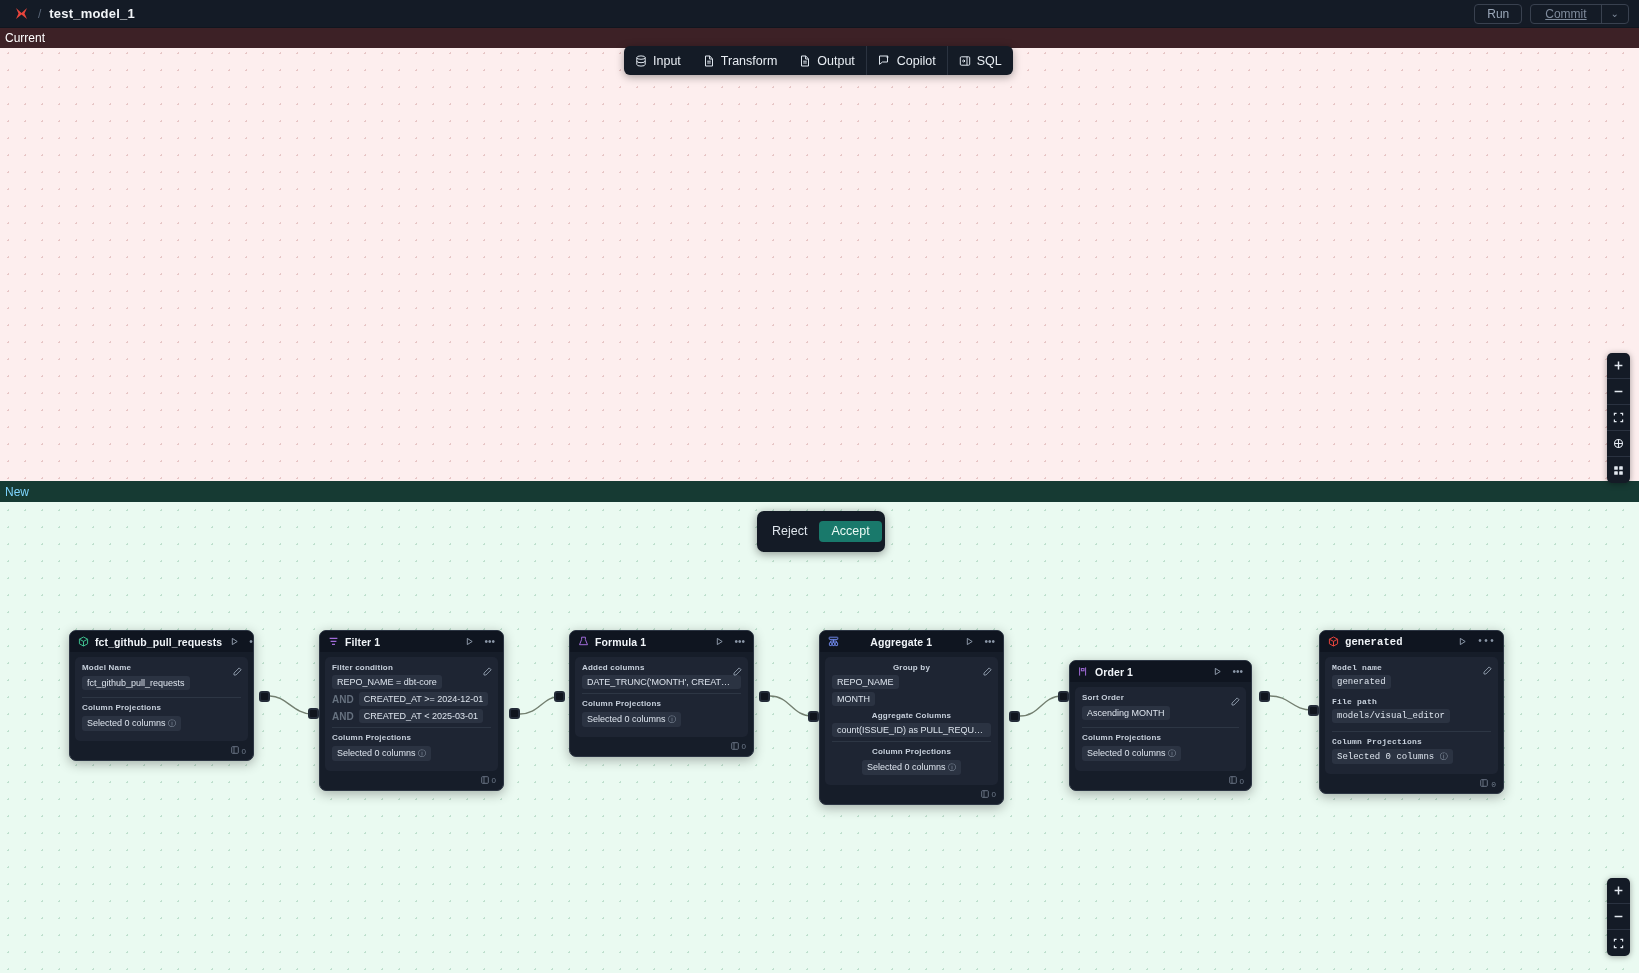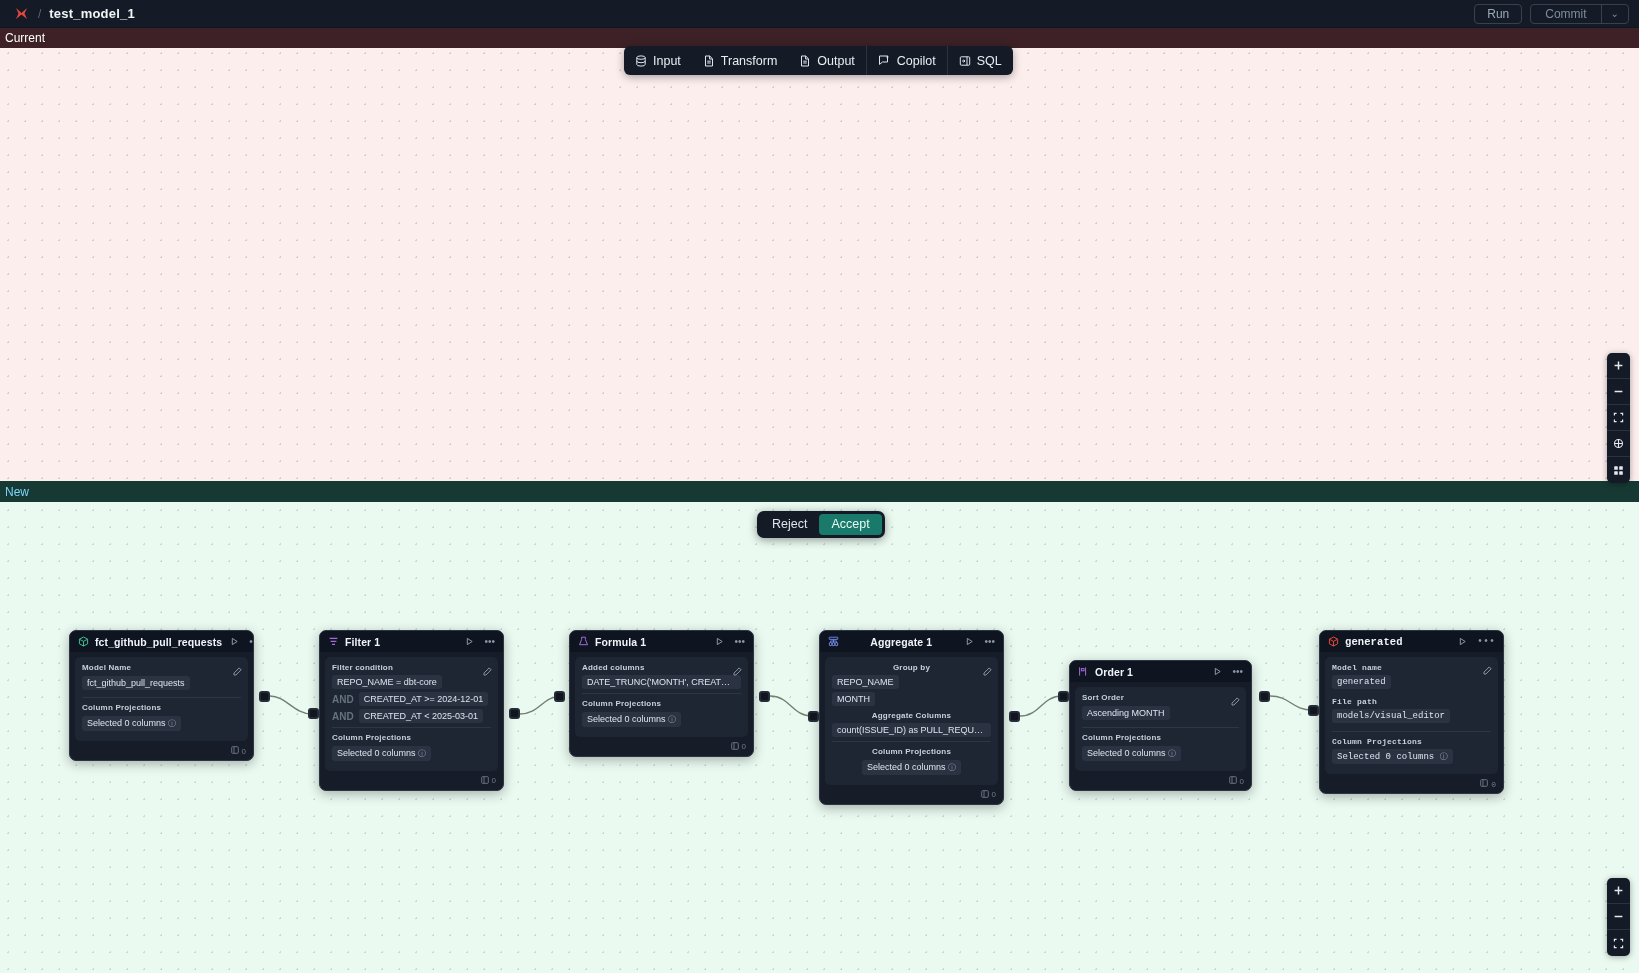--- a/index.html
+++ b/index.html
@@ -24,21 +24,21 @@
   .crumb-sep { color: #5a6678; font-size: 12px; margin: 0 8px; }
   .crumb-title { color: #f2f5f8; font-size: 13px; font-weight: bold; letter-spacing: .2px; }
   .appbar-spacer { flex: 1; }
   .btn-run {
     color: #9aa7b8; font-size: 12px;
     border: 1px solid #39414f; border-radius: 4px;
     padding: 2px 12px; background: transparent;
     margin-right: 8px;
   }
   .commit-group { display: flex; border: 1px solid #39414f; border-radius: 4px; overflow: hidden; margin-right: 4px;}
-  .btn-commit { color: #7f8b9c; font-size: 12px; padding: 2px 14px; background: transparent; }
+  .btn-commit { color: #7f8b9c; font-size: 12px; padding: 2px 14px; background: transparent; text-decoration: underline; }
   .btn-commit-caret { color: #7f8b9c; font-size: 10px; padding: 2px 9px; border-left: 1px solid #39414f; display:flex; align-items:center;}
 
   
   .pane-current {
     position: absolute; left: 0; top: 28px; width: 1639px; height: 453px;
     background: #fdeeee;
     background-image: radial-gradient(#e7c6c6 1px, transparent 1px);
     background-size: 17px 17px;
     overflow: hidden;
   }
@@ -82,21 +82,21 @@
   }
   .nt-item.sep { border-left: 1px solid #2b3340; }
   .nt-ico { display: flex; align-items: center; }
 
   
   .decision {
     position: absolute; left: 757px; top: 511px;
     background: #141b26;
     border-radius: 7px;
     display: flex; align-items: center;
-    height: 27px; padding: 3px;
+    height: 41px; padding: 3px;
     z-index: 55;
     box-shadow: 0 2px 10px rgba(0,0,0,.4);
   }
   .btn-reject { color: #dfe5ec; font-size: 12.5px; padding: 0 12px; line-height: 21px; border-radius: 4px; }
   .btn-accept { color: #eafaf4; font-size: 12.5px; padding: 0 12px; line-height: 21px; border-radius: 4px; background: #19796b; }
 
   
   .zoomstack {
     position: absolute;
     width: 23px;

